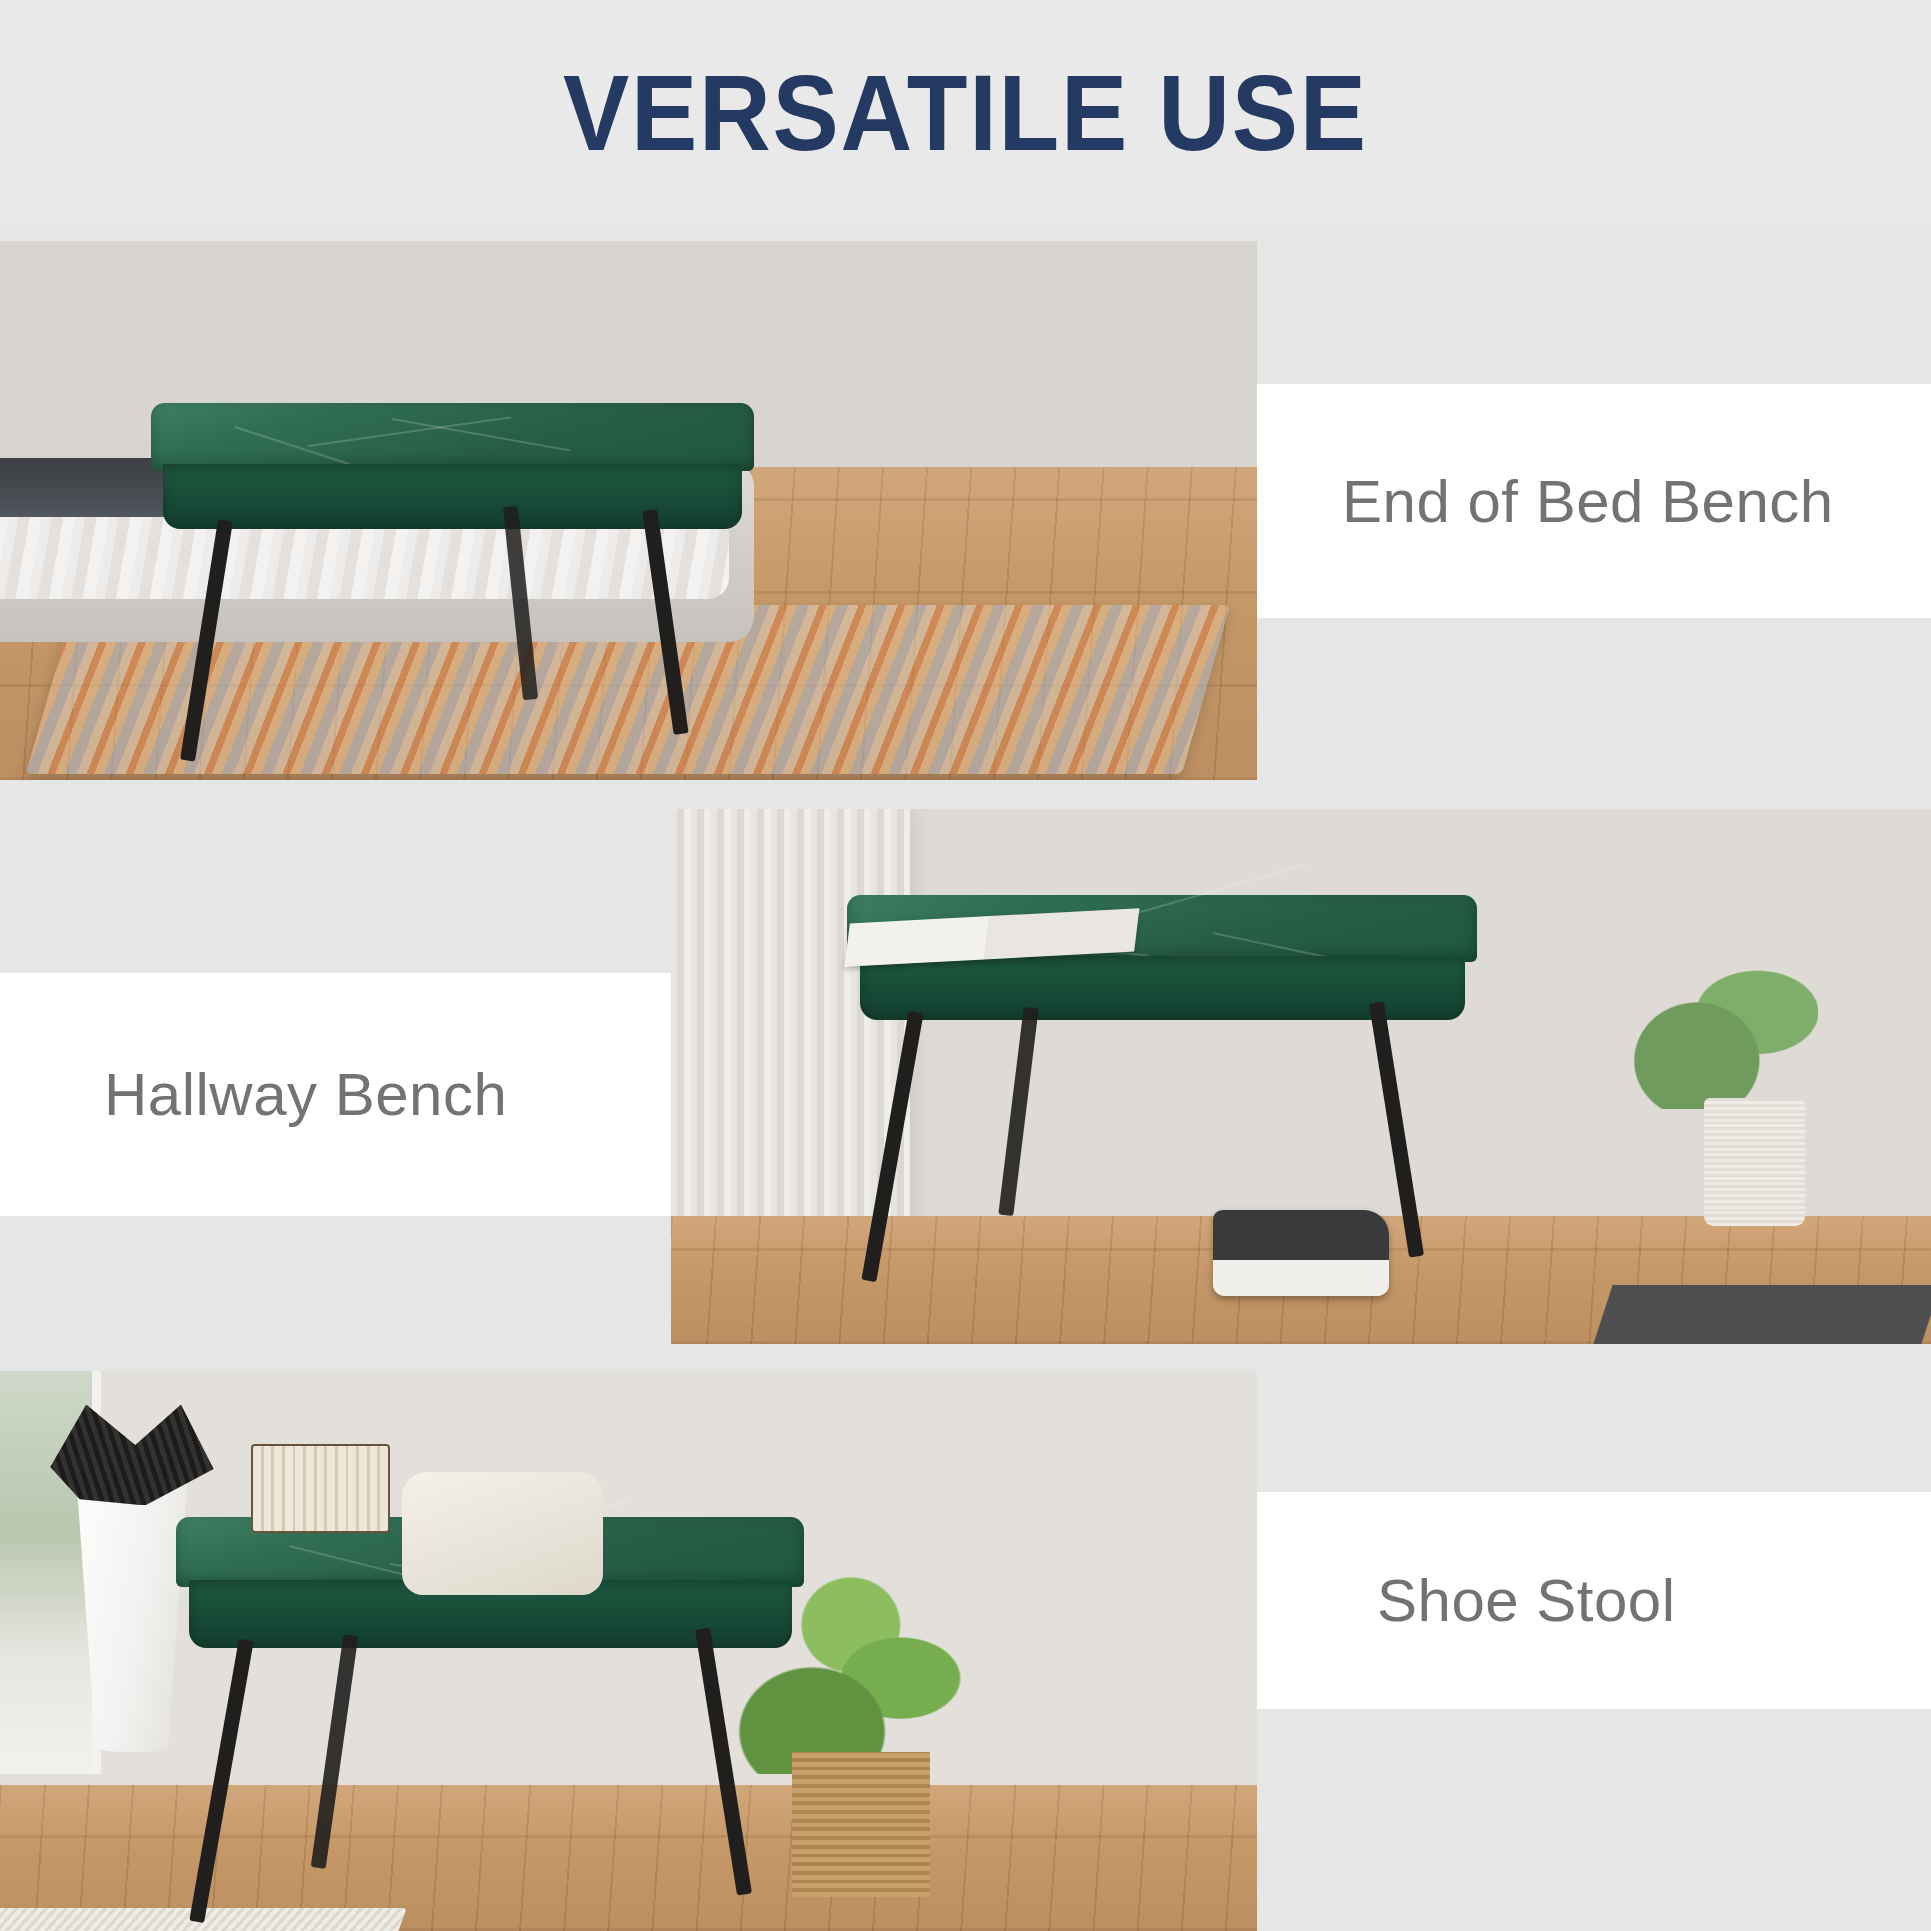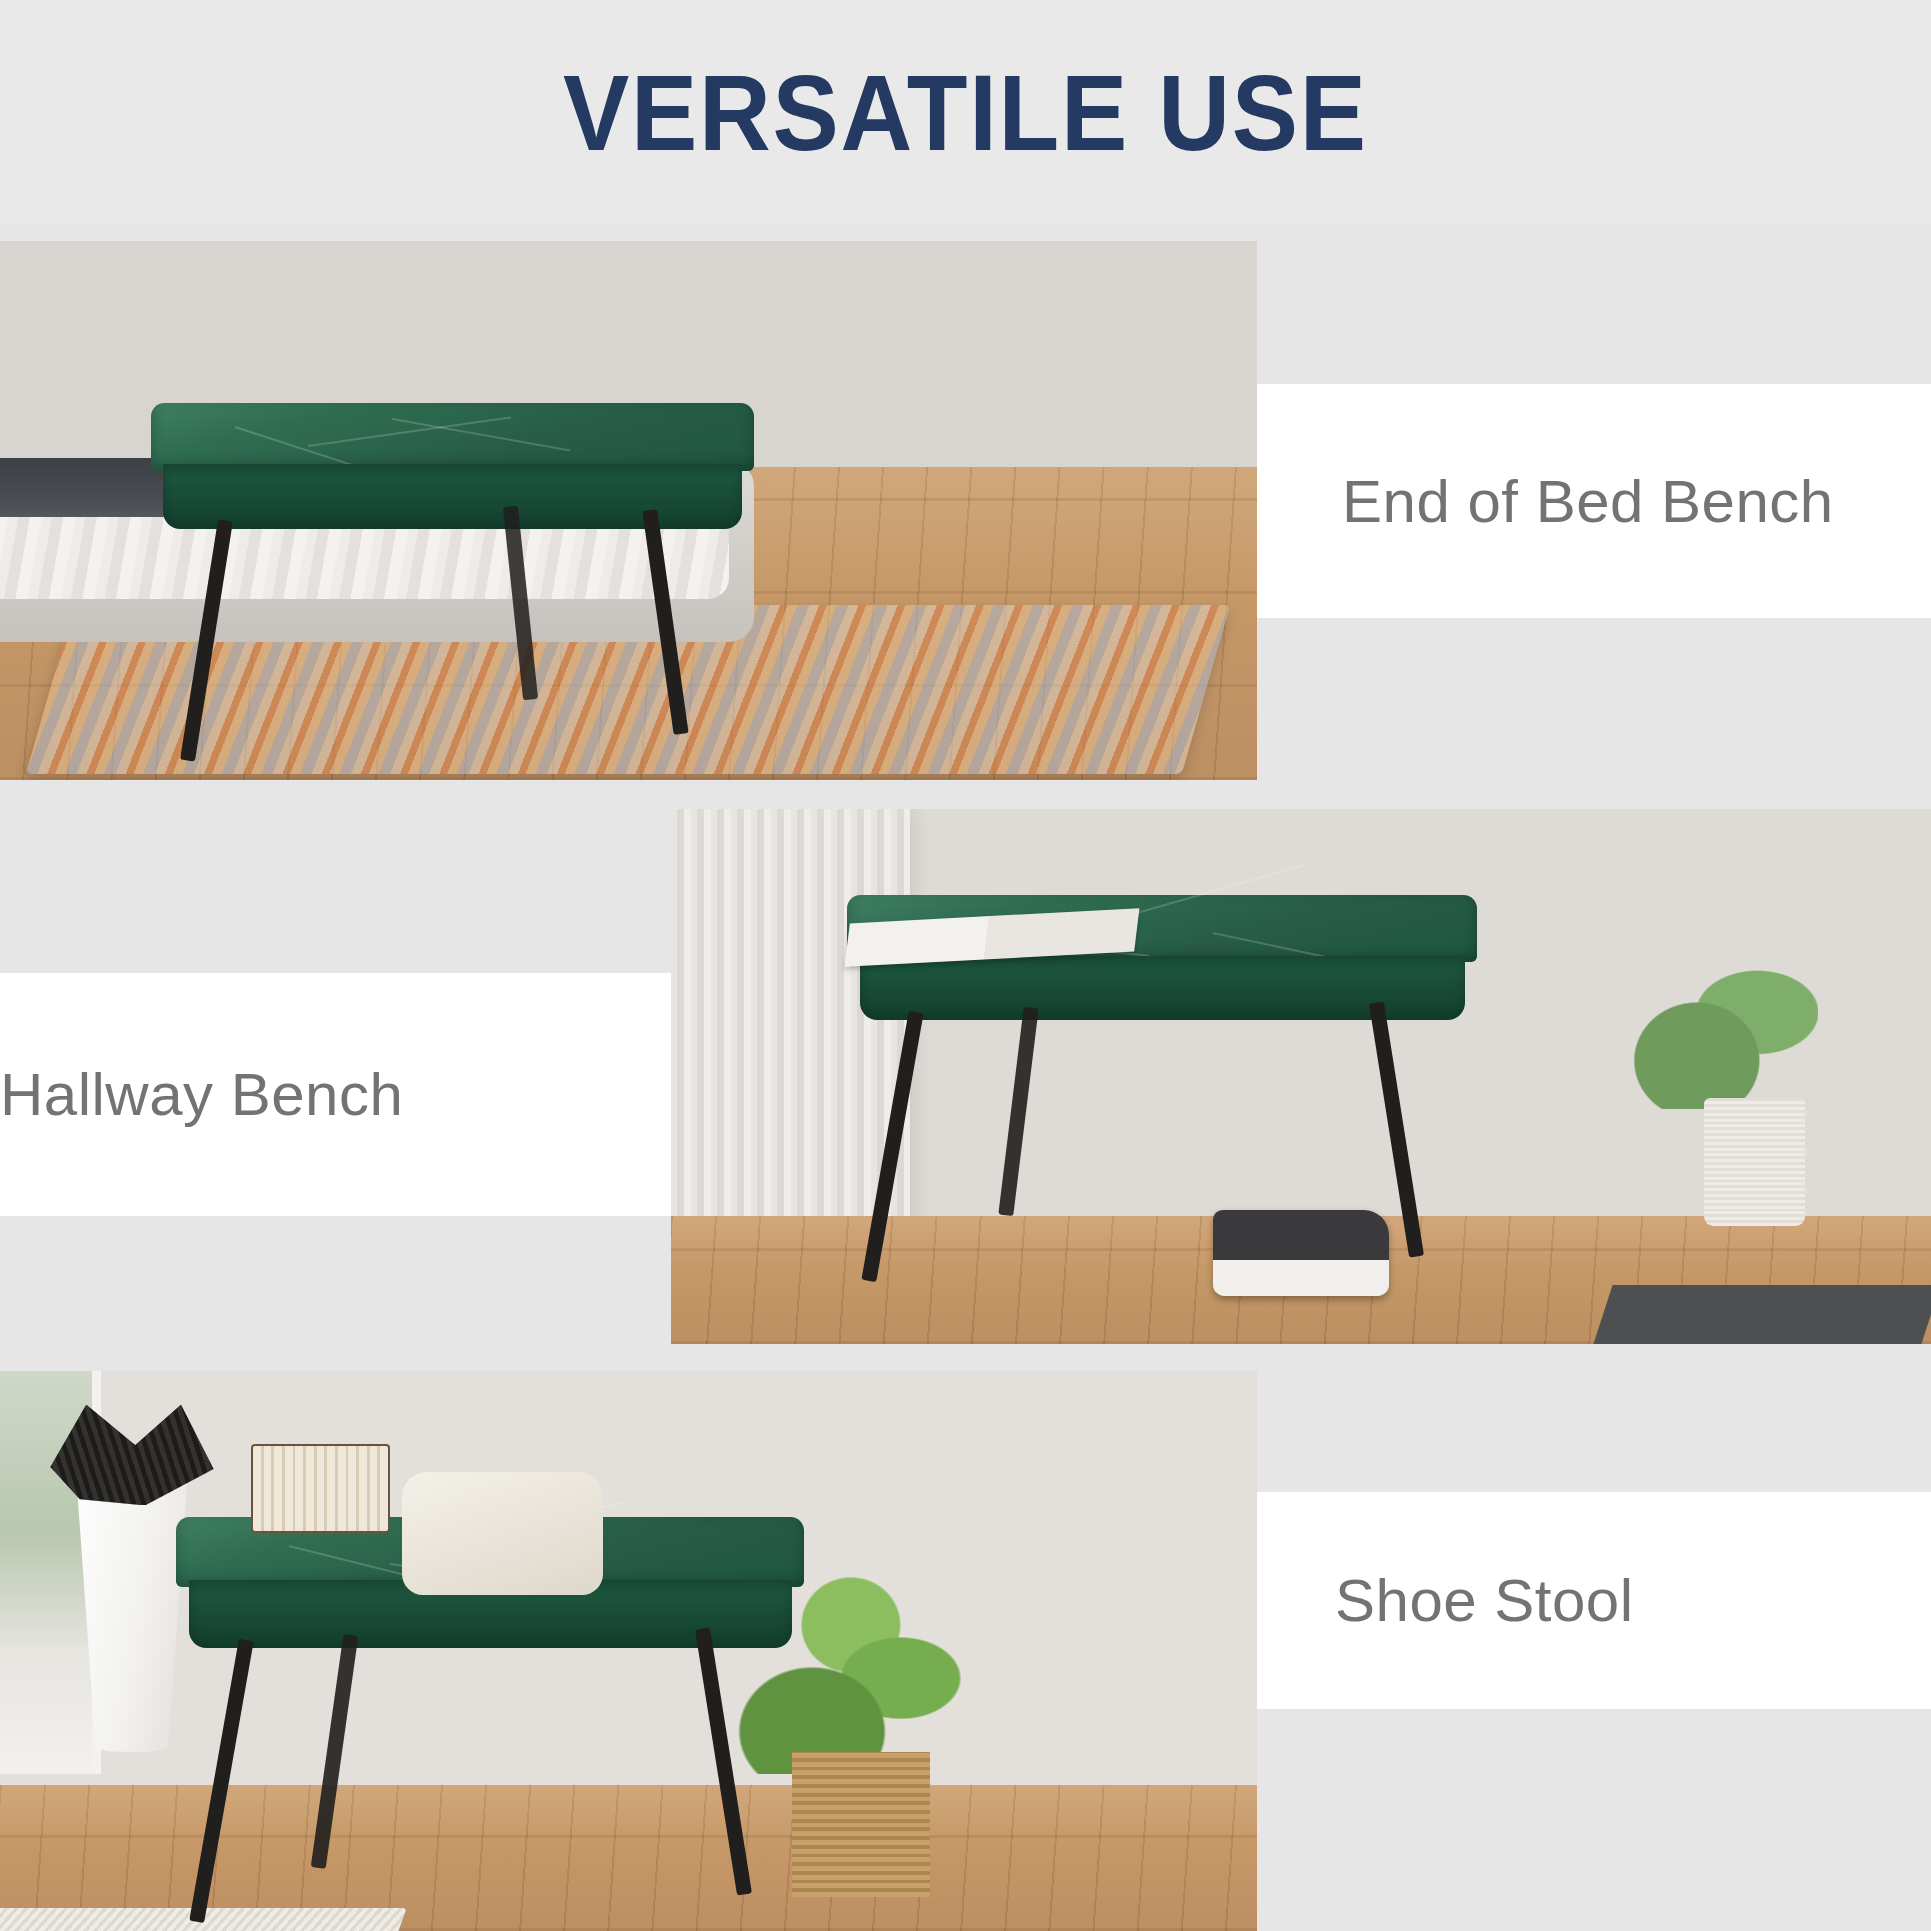--- a/index.html
+++ b/index.html
@@ -47,26 +47,26 @@
   }
 
   
   #panel1{ left:0; top:241px; width:1257px; height:539px; }
   #band1{ left:1257px; top:384px; width:674px; height:234px; }
   #band1 .band-label{ margin-left:85px; }
 
   
   #panel2{ left:671px; top:809px; width:1260px; height:535px; }
   #band2{ left:0; top:973px; width:671px; height:243px; }
-  #band2 .band-label{ }
+  #band2 .band-label{ margin-left:104px; }
 
   
   #panel3{ left:0; top:1371px; width:1257px; height:560px; }
   #band3{ left:1257px; top:1492px; width:674px; height:217px; }
-  #band3 .band-label{ margin-left:78px; }
+  #band3 .band-label{ margin-left:120px; }
 
   
   .scene{ position:absolute; inset:0; }
 
   
   .wall{ position:absolute; left:0; top:0; width:100%; background:#cdc9c4; }
 
   
   .wood{
     background:

